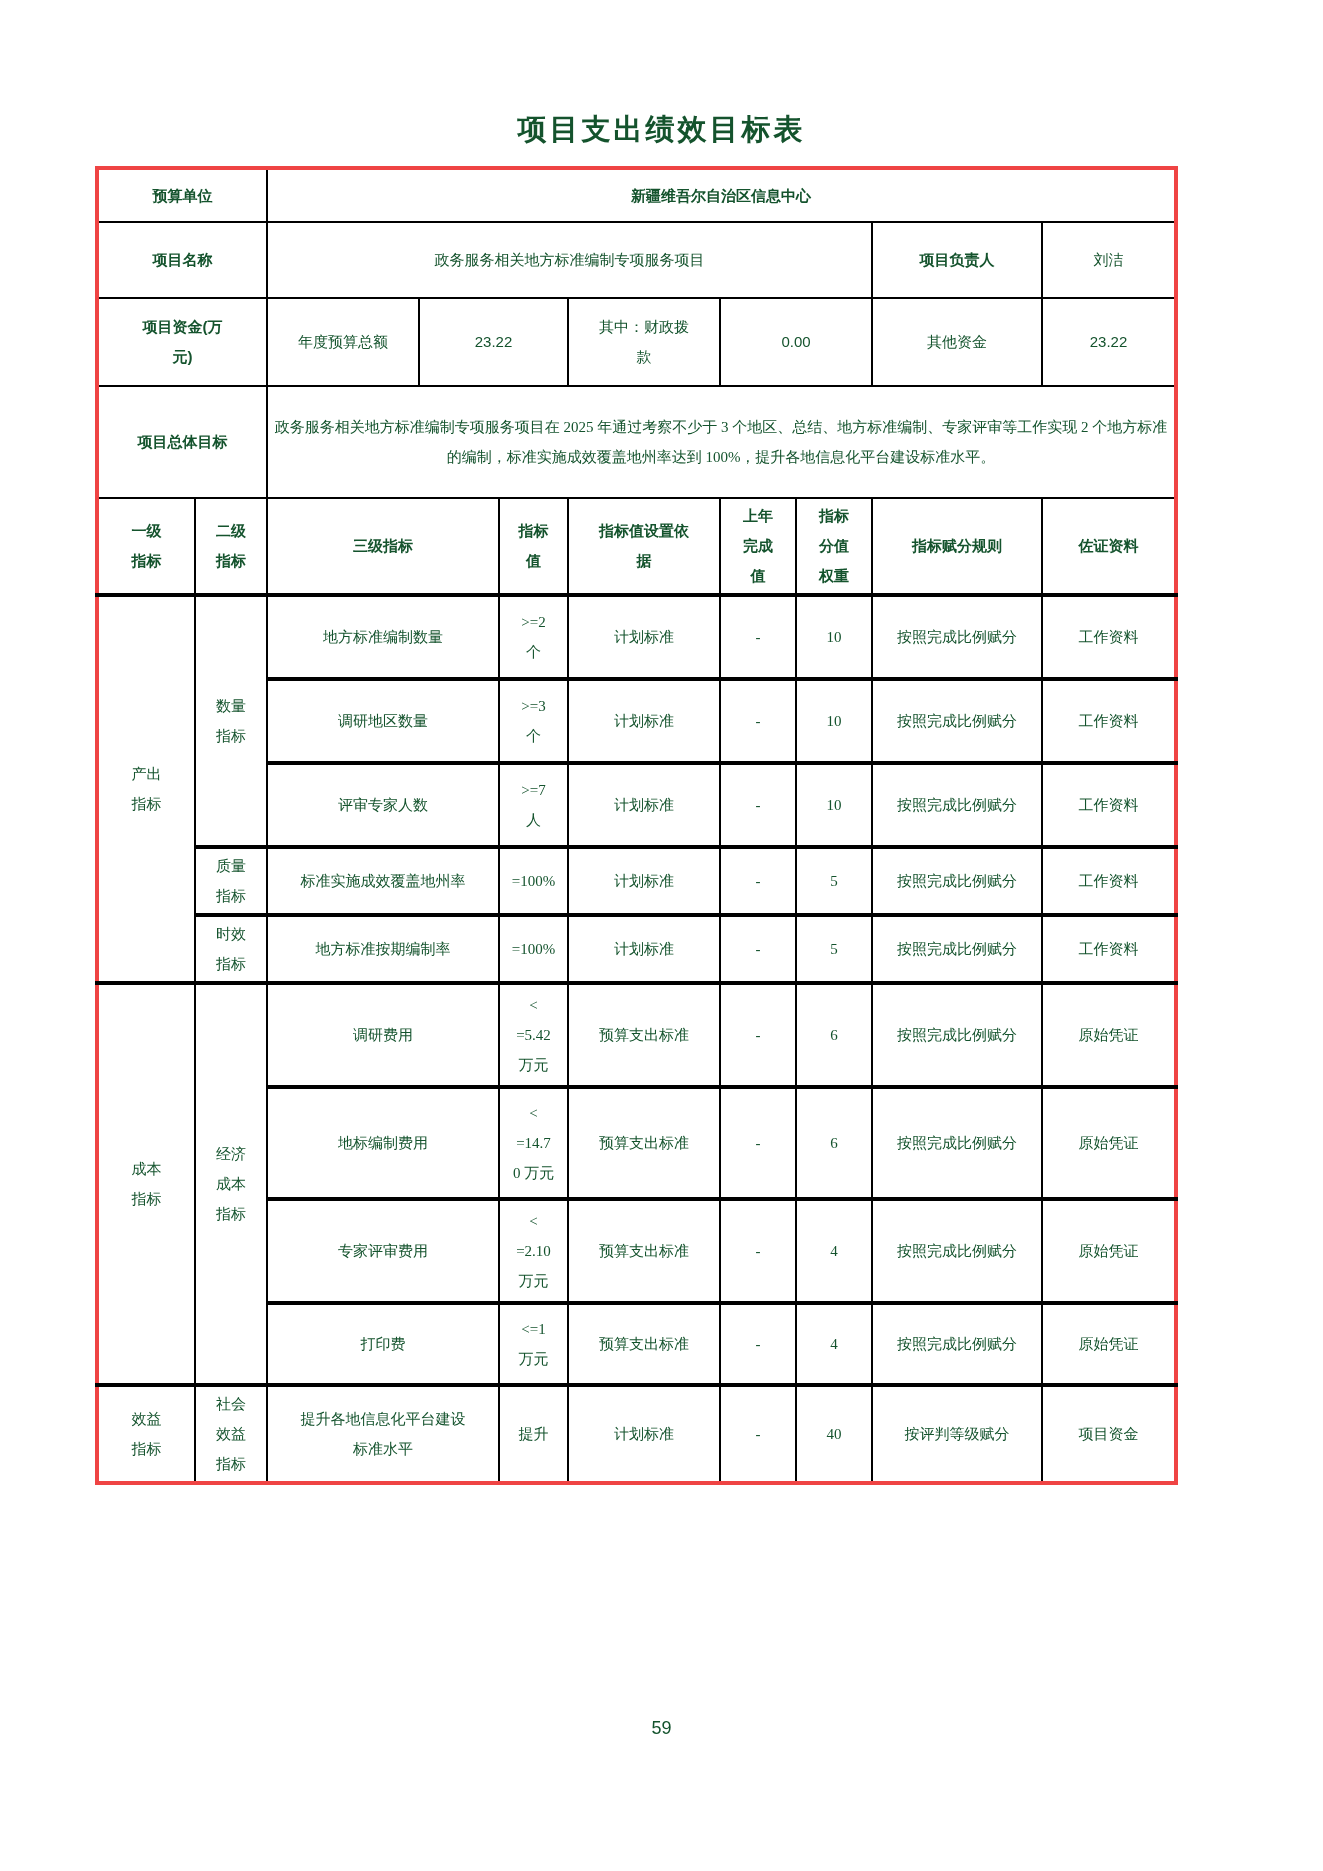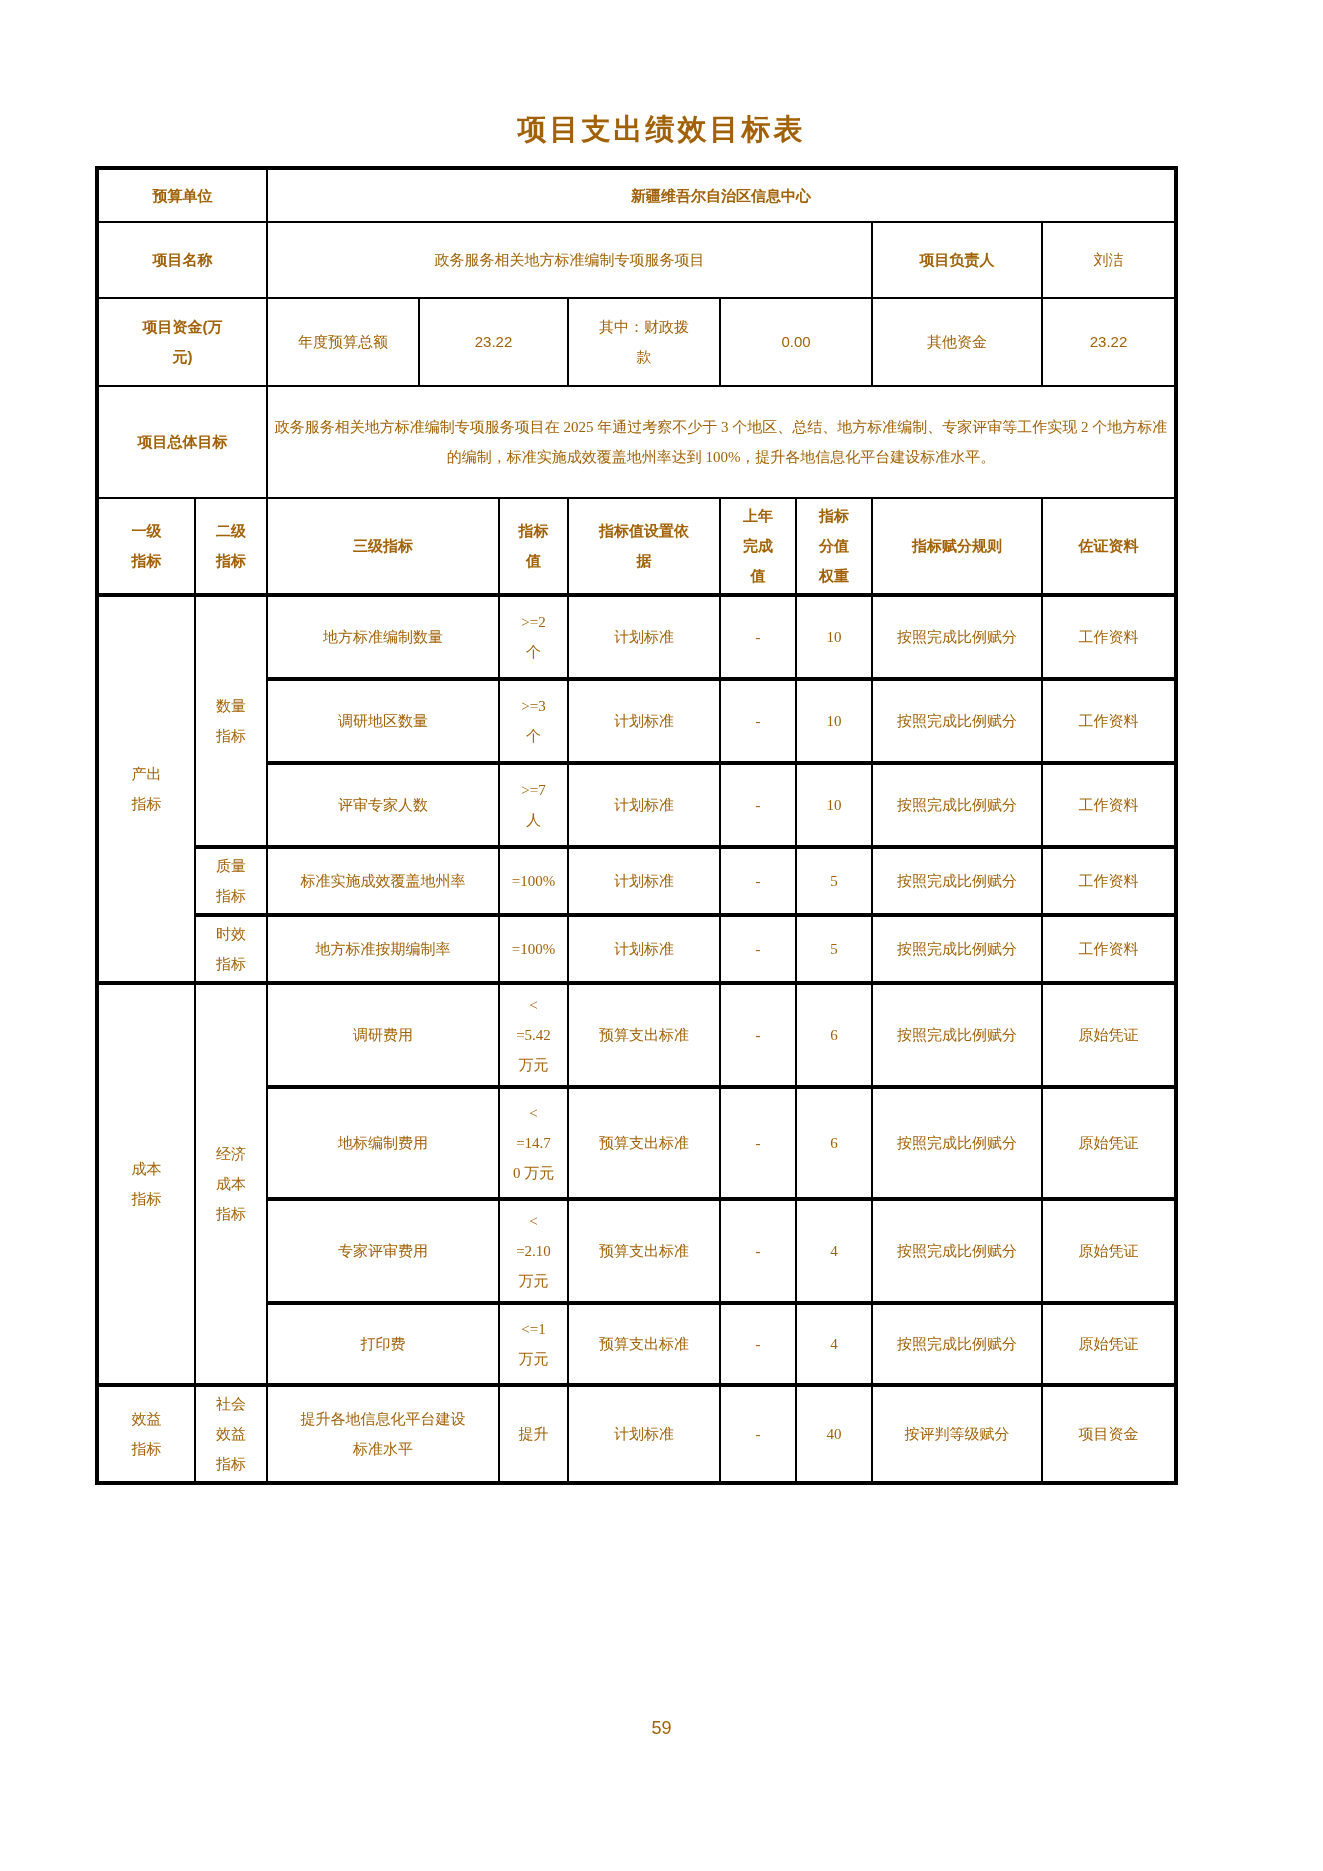--- a/index.html
+++ b/index.html
@@ -1,19 +1,19 @@
 <!DOCTYPE html>
 <html lang="zh"><head>
 <meta charset="utf-8">
 <style>
   html,body { margin:0; padding:0; background:#ffffff; }
   .page {
     position:relative;
     width:1323px; height:1871px;
-    background:#ffffff; color:#a16207;
+    background:#ffffff; color:#14532d;
     font-family:"Liberation Serif","DejaVu Serif",serif;
     overflow:hidden;
   }
   .doc-title {
     padding-top:110px;
     text-align:center;
     font-family:"Liberation Sans","DejaVu Sans",sans-serif;
     font-weight:bold;
     font-size:29px;
     letter-spacing:3px;
@@ -22,21 +22,21 @@
     margin-top:20px;
     text-align:center;
     font-size:15px;
     letter-spacing:1px;
   }
   table.tbl {
     border-collapse:collapse;
     table-layout:fixed;
     width:1079px;
     margin:16px 0 0 95px;
-    border:4px solid #000000;
+    border:4px solid #ef4444;
   }
   table.tbl td {
     border:2px solid #000;
     text-align:center;
     vertical-align:middle;
     font-size:15px;
     line-height:2;
     padding:2px 4px;
     white-space:pre-line;
     word-break:break-word;

